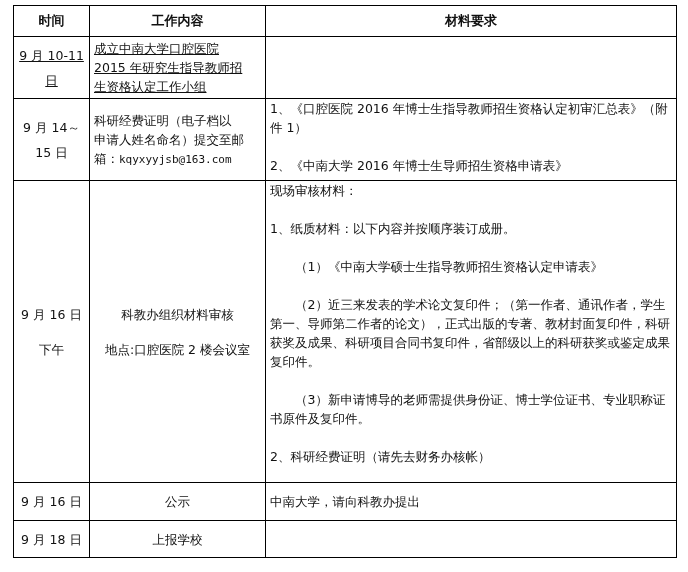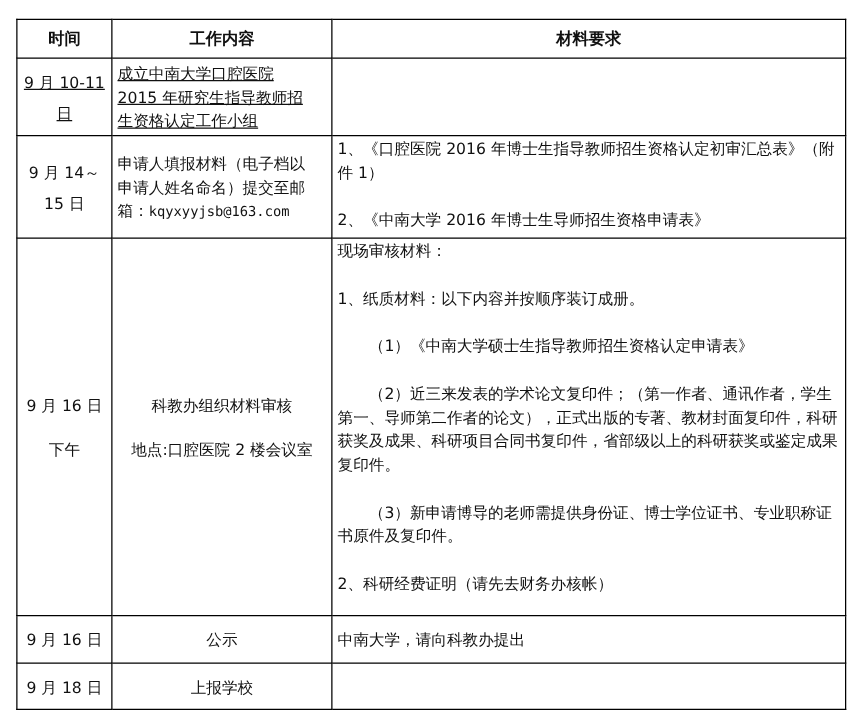--- a/index.html
+++ b/index.html
@@ -11,21 +11,21 @@
       width: 688px;
       height: 572px;
       position: relative;
       overflow: hidden;
       font-family: "DejaVu Sans", "Liberation Sans", sans-serif;
       color: #111111;
     }
     table.schedule {
       position: absolute;
       left: 13px;
-      top: 15px;
+      top: 5px;
       width: 541px;
       border-collapse: collapse;
       table-layout: fixed;
     }
     table.schedule td, table.schedule th {
       border: 1.5px solid #000000;
       padding: 0;
       vertical-align: middle;
     }
     table.schedule th {
@@ -97,21 +97,21 @@
       </td>
       <td class="cell-req"></td>
     </tr>
 
     <tr class="r2">
       <td class="cell-time">
         <div>9 月 14～</div>
         <div>15 日</div>
       </td>
       <td class="cell-work">
-        <div>申请人填报材料（电子档以</div>
+        <div>科研经费证明（电子档以</div>
         <div>申请人姓名命名）提交至邮</div>
         <div><span>箱：</span><span class="mono">kqyxyyjsb@163.com</span></div>
       </td>
       <td class="cell-req">
         <p class="para">1、《口腔医院 2016 年博士生指导教师招生资格认定初审汇总表》（附件 1）</p>
         <div class="gap"></div>
         <p class="para">2、《中南大学 2016 年博士生导师招生资格申请表》</p>
       </td>
     </tr>
 

